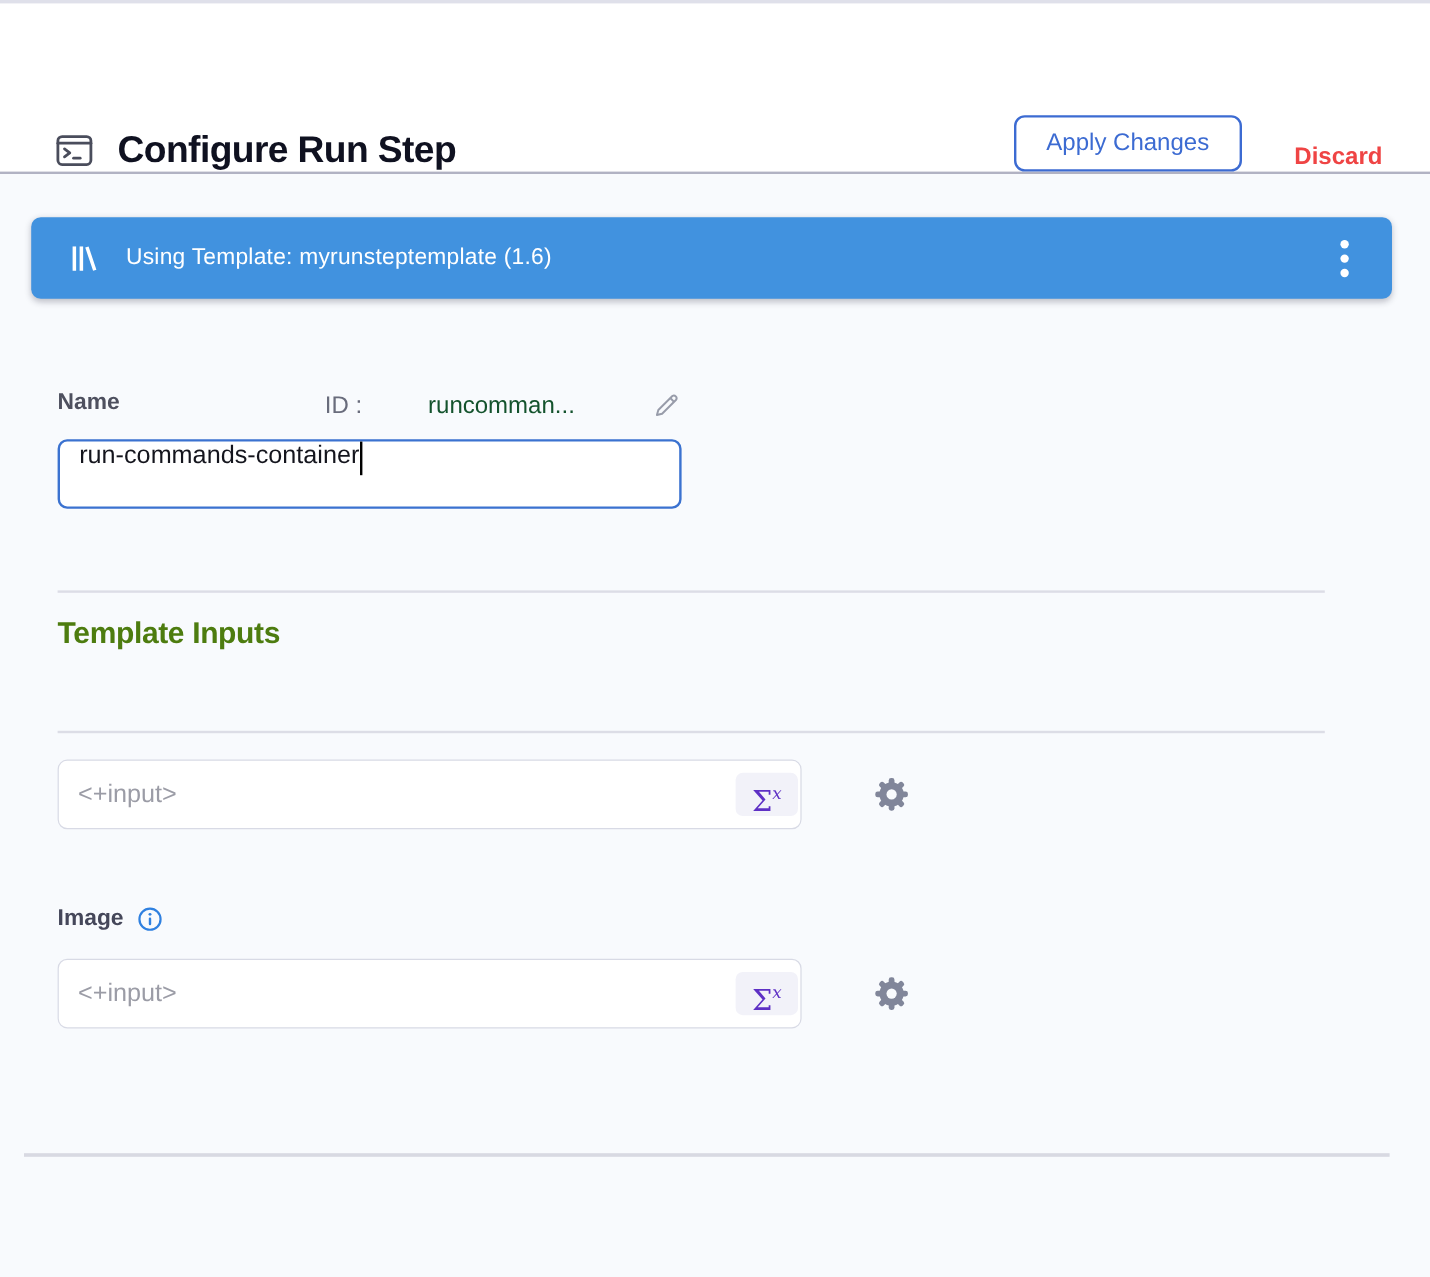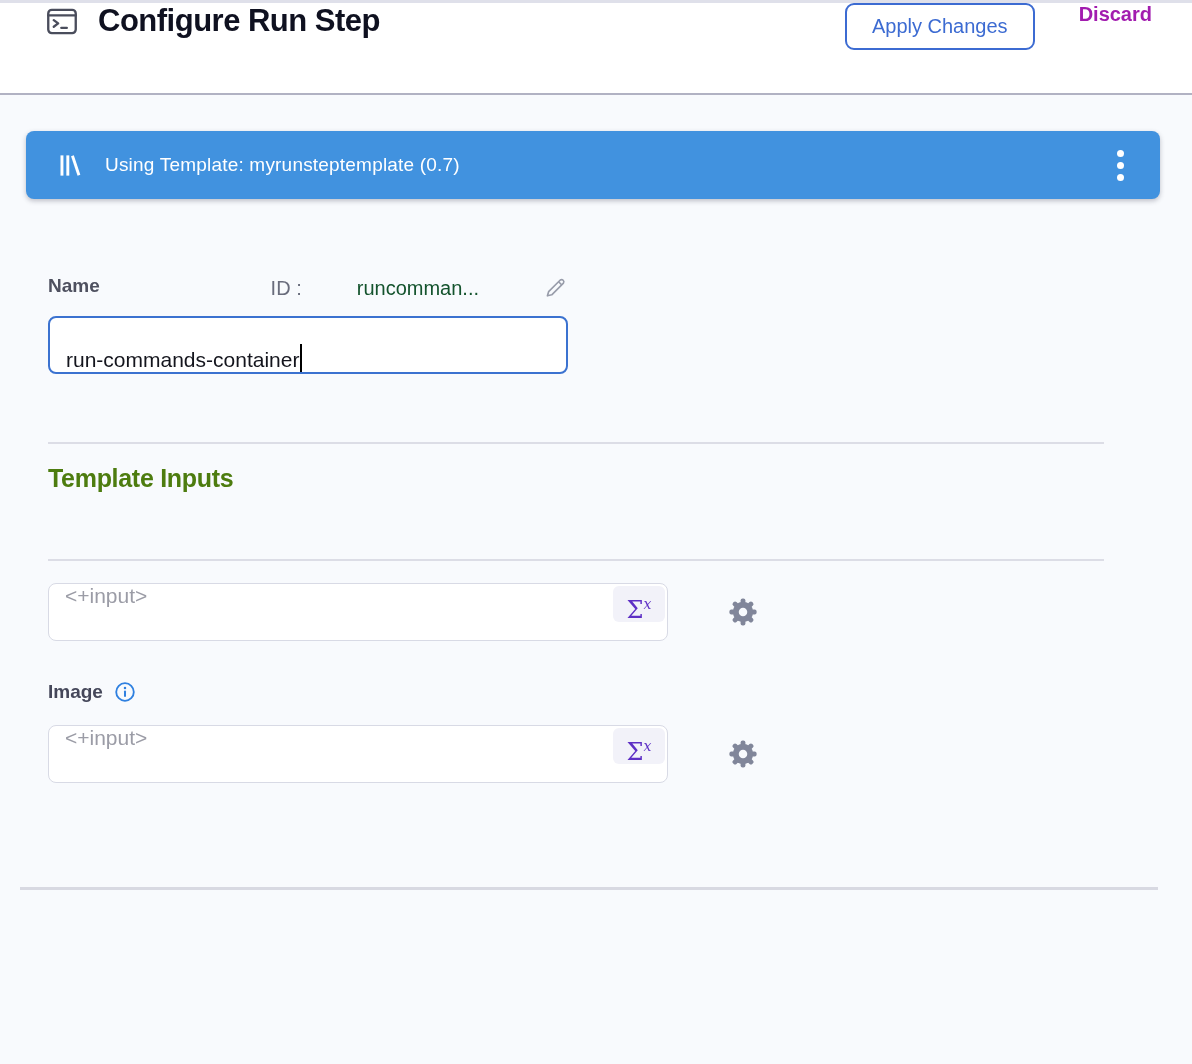--- a/index.html
+++ b/index.html
@@ -6,25 +6,25 @@
   html, body { width: 1192px; height: 1064px; }
   body {
     background: #f8fafd;
     font-family: "Liberation Sans", sans-serif;
     overflow: hidden;
   }
   .top-strip { height: 3px; background: #dfe0ea; }
 
   
   .header {
-    height: 92px;
+    height: 142px;
     background: #ffffff;
     border-bottom: 2px solid #b1b2c3;
     display: flex;
-    align-items: flex-start;
+    align-items: flex-end;
     padding: 0 40px 0 44px;
   }
   .header .title-wrap { display: flex; align-items: center; }
   .page-title {
     font-size: 31px;
     font-weight: 700;
     letter-spacing: -0.5px;
     color: #0f1120;
     margin-left: 18px;
   }
@@ -34,21 +34,21 @@
     border: 2px solid #3c6bd2;
     border-radius: 9px;
     color: #3c6bd2;
     font-family: "Liberation Sans", sans-serif;
     font-size: 20px;
     font-weight: 400;
     padding: 10px 25px;
     cursor: pointer;
   }
   .discard-link {
-    color: #a21caf;
+    color: #ef4444;
     font-size: 20px;
     font-weight: 700;
     margin-left: 44px;
     cursor: pointer;
   }
 
   
   .template-banner {
     margin: 36px 32px 0 26px;
     height: 68px;
@@ -100,21 +100,21 @@
   .edit-pencil { margin-left: 15px; cursor: pointer; display: inline-flex; }
 
   .name-input {
     margin-top: 15px;
     width: 520px;
     height: 58px;
     background: #ffffff;
     border: 2px solid #3b72d0;
     border-radius: 8px;
     display: flex;
-    align-items: flex-end;
+    align-items: flex-start;
     padding: 0 16px;
     font-size: 21px;
     color: #14151d;
     cursor: text;
   }
   .caret {
     display: inline-block;
     width: 2px; height: 28px;
     background: #000;
     margin-left: 1px;
@@ -136,41 +136,41 @@
     letter-spacing: -0.3px;
     color: #4d7c0f;
   }
 
   .field-label-row {
     display: flex;
     align-items: center;
     gap: 11px;
   }
   .field-label-row.first { margin-top: 54px; }
-  .field-label-row.second { margin-top: 40px; }
+  .field-label-row.second { margin-top: 64px; }
   .field-label {
     font-size: 19px;
     font-weight: 600;
     color: #45475a;
   }
   .info-btn { display: inline-flex; cursor: pointer; }
 
   .input-row {
     margin-top: 22px;
     display: flex;
     align-items: center;
   }
   .rt-input {
     width: 620px;
     height: 58px;
     background: #ffffff;
     border: 1.5px solid #d8dae5;
     border-radius: 8px;
     display: flex;
-    align-items: flex-start;
+    align-items: center;
     overflow: hidden;
   }
   .rt-input input {
     flex: 1;
     border: none;
     outline: none;
     background: transparent;
     font-family: "Liberation Sans", sans-serif;
     font-size: 21px;
     color: #14151d;
@@ -234,21 +234,21 @@
   <button class="apply-btn">Apply Changes</button>
   <div class="discard-link">Discard</div>
 </div>
 
 <div class="template-banner">
   <svg viewBox="0 0 24 24" width="27" height="27">
     <rect x="4" y="3" width="2.6" height="18" fill="#ffffff"></rect>
     <rect x="9.2" y="3" width="2.6" height="18" fill="#ffffff"></rect>
     <line x1="14.6" y1="3.4" x2="20.4" y2="20.6" stroke="#ffffff" stroke-width="2.6"></line>
   </svg>
-  <div class="banner-text">Using Template: myrunsteptemplate (0.7)</div>
+  <div class="banner-text">Using Template: myrunsteptemplate (1.6)</div>
   <div class="spacer"></div>
   <div class="kebab">
     <span></span>
       <span></span>
       <span></span>
   </div>
 </div>
 
 <div class="form-area">
 

